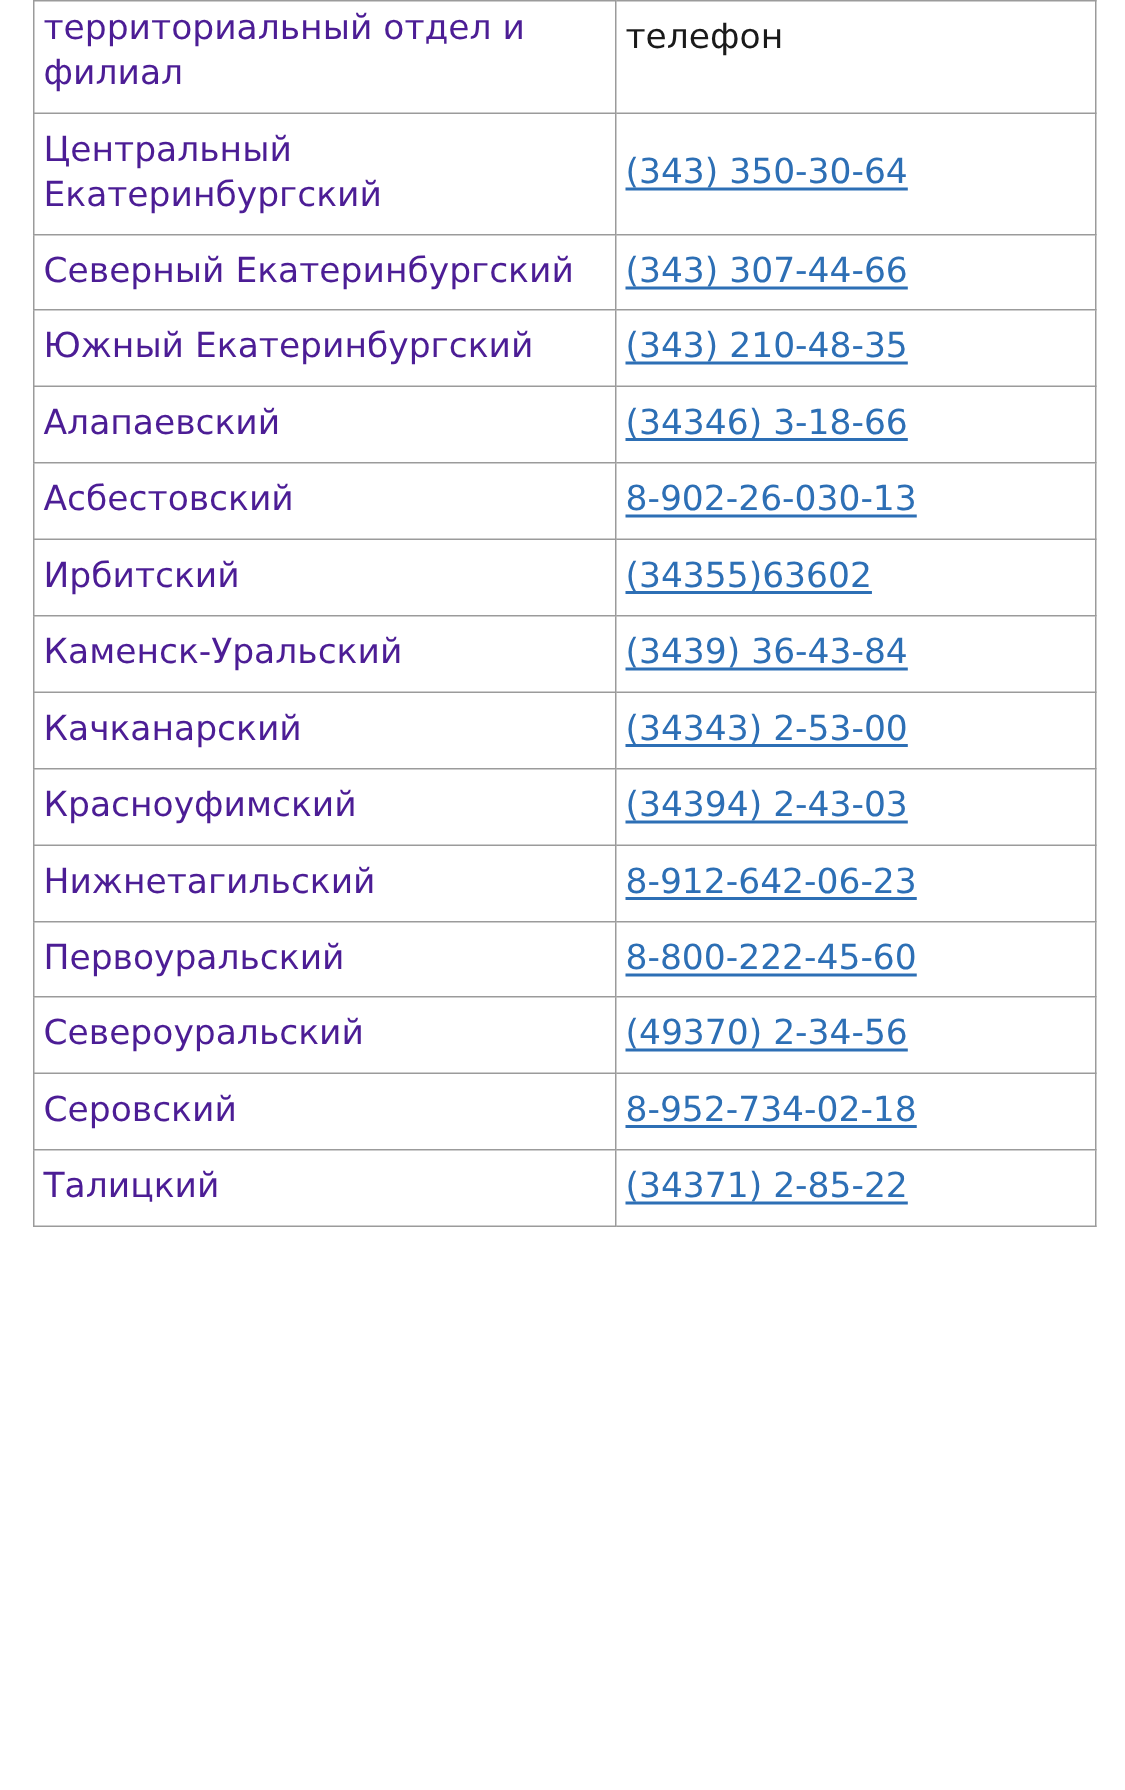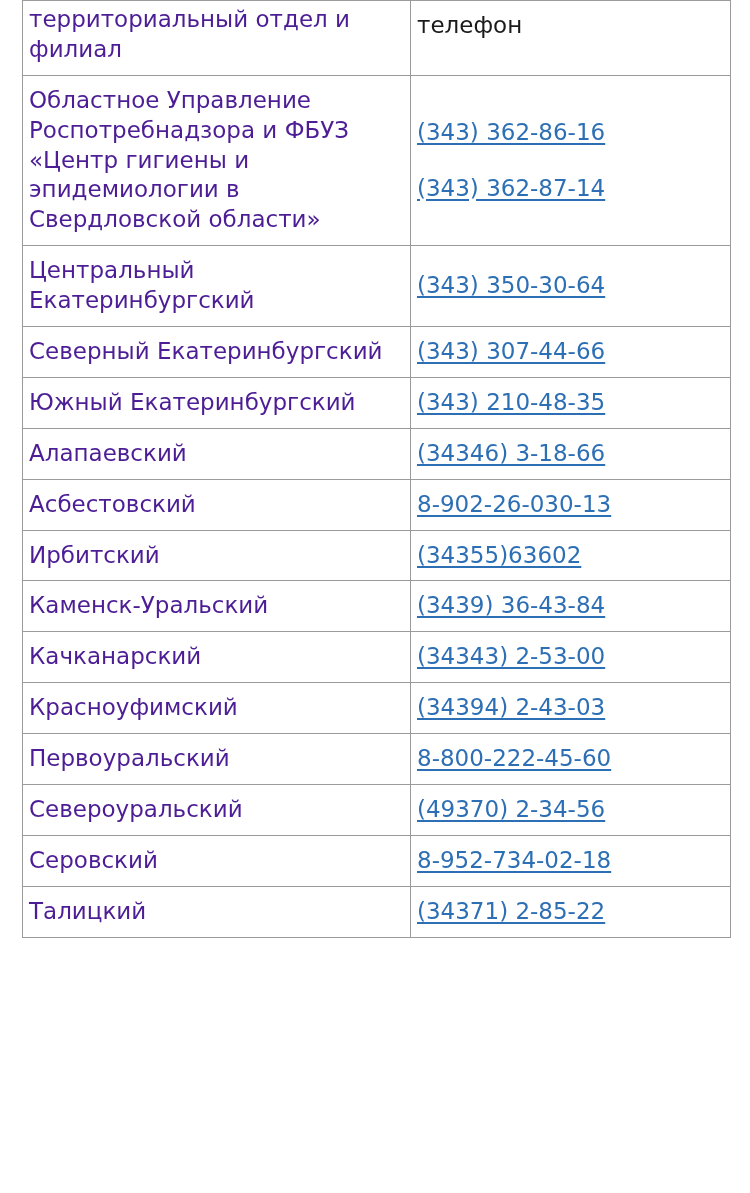--- a/index.html
+++ b/index.html
@@ -66,29 +66,20 @@
   <table class="contacts">
     <colgroup>
       <col class="c1">
       <col class="c2">
     </colgroup>
     <tbody>
       <tr class="header">
         <td class="dept">территориальный отдел и филиал</td>
         <td class="phone">телефон</td>
       </tr>
-    <tr>
-          <td class="dept">Областное Управление Роспотребнадзора и ФБУЗ «Центр гигиены и эпидемиологии в Свердловской области»</td>
-          <td class="phone">
-            <span class="phone-stack">
-              <a class="tel" href="#">(343) 362-86-16</a>
-              <a class="tel" href="#">(343) 362-87-14</a>
-            </span>
-          </td>
-        </tr>
         <tr>
           <td class="dept">Центральный Екатеринбургский</td>
           <td class="phone">
             <span class="phone-stack">
               <a class="tel" href="#">(343) 350-30-64</a>
             </span>
           </td>
         </tr>
         <tr>
           <td class="dept">Северный Екатеринбургский</td>
@@ -148,20 +139,28 @@
         </tr>
         <tr>
           <td class="dept">Красноуфимский</td>
           <td class="phone">
             <span class="phone-stack">
               <a class="tel" href="#">(34394) 2-43-03</a>
             </span>
           </td>
         </tr>
         <tr>
+          <td class="dept">Нижнетагильский</td>
+          <td class="phone">
+            <span class="phone-stack">
+              <a class="tel" href="#">8-912-642-06-23</a>
+            </span>
+          </td>
+        </tr>
+        <tr>
           <td class="dept">Первоуральский</td>
           <td class="phone">
             <span class="phone-stack">
               <a class="tel" href="#">8-800-222-45-60</a>
             </span>
           </td>
         </tr>
         <tr>
           <td class="dept">Североуральский</td>
           <td class="phone">

